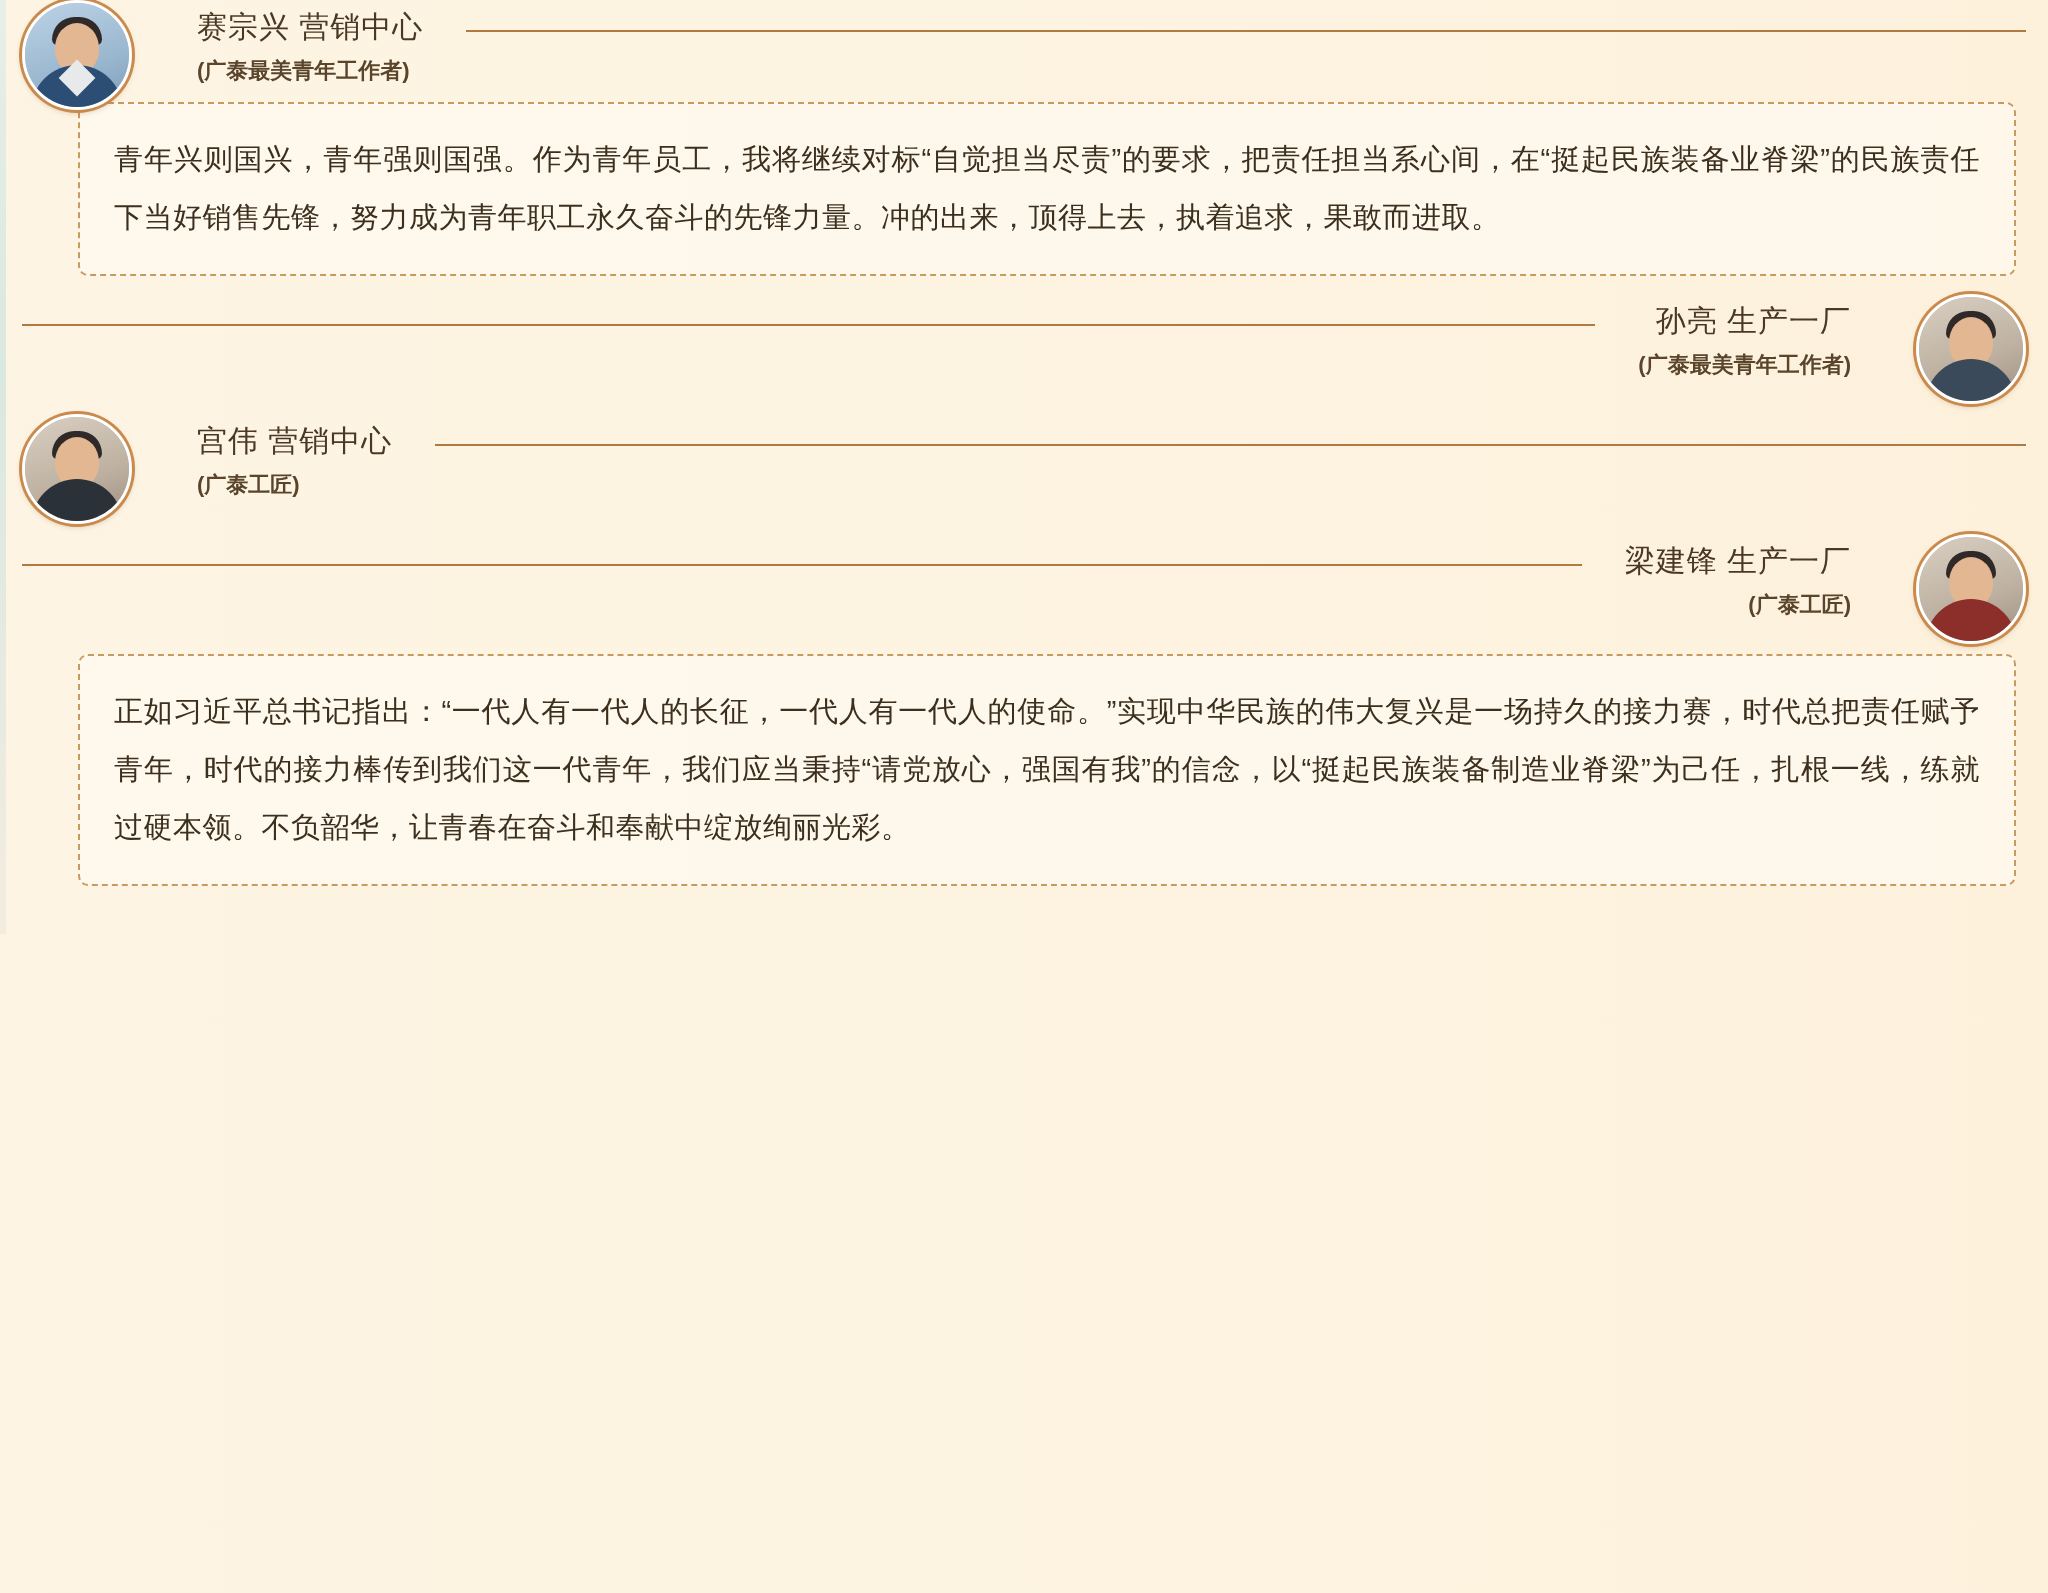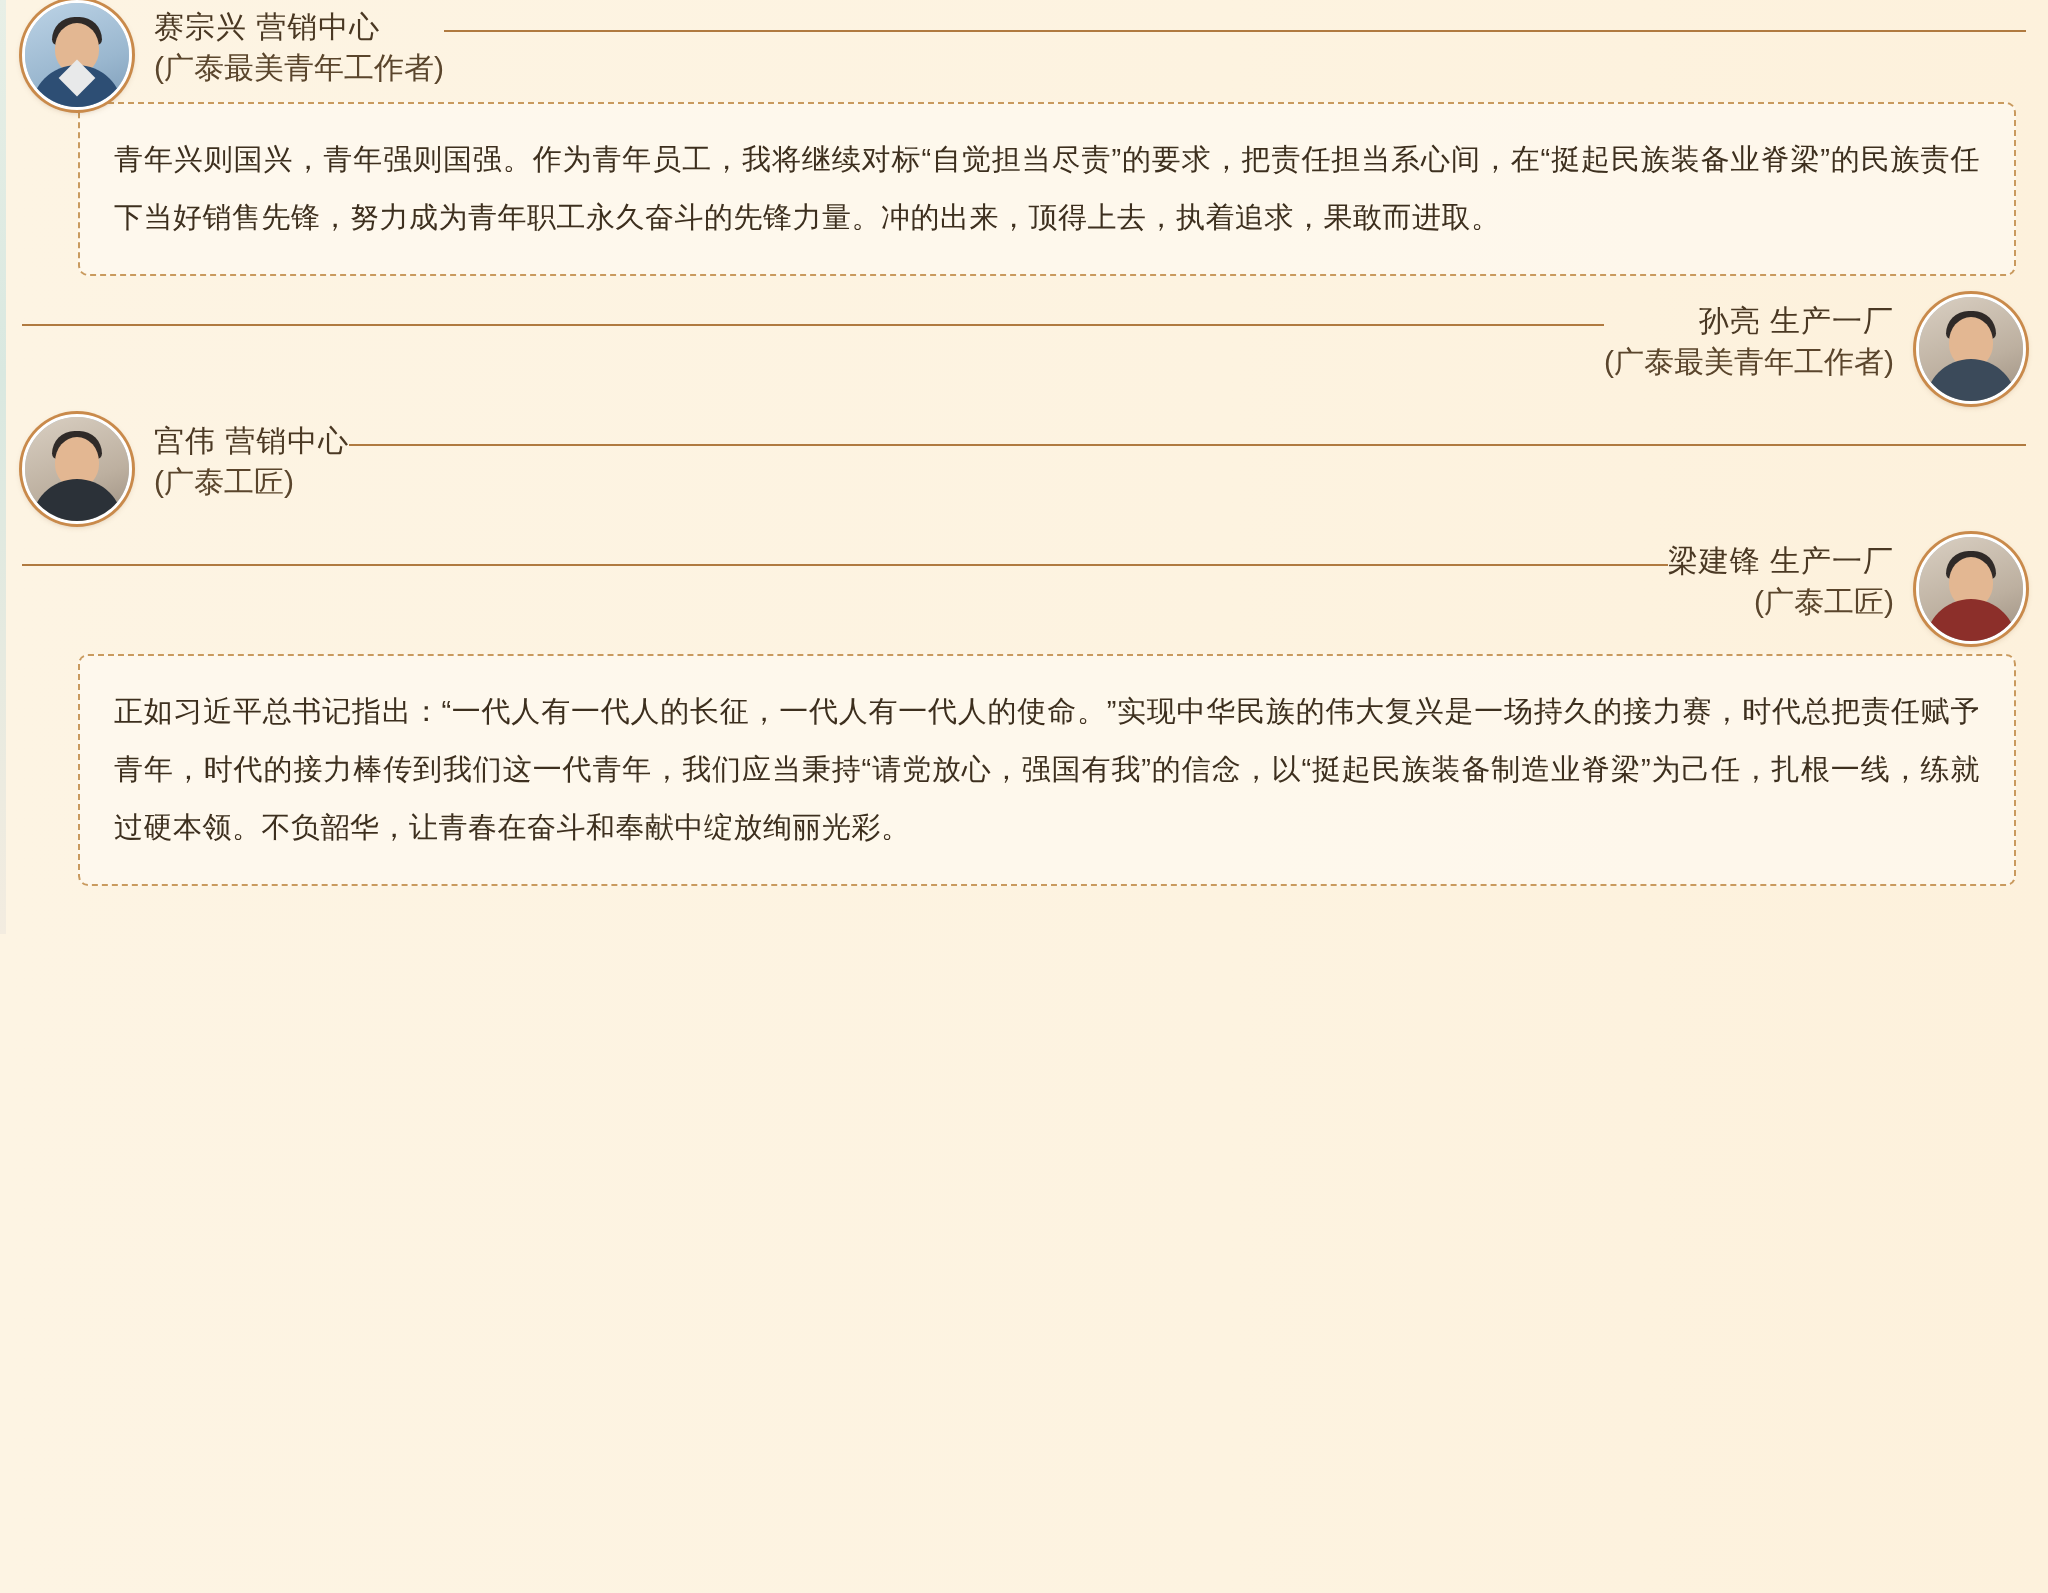--- a/index.html
+++ b/index.html
@@ -120,25 +120,26 @@
     text-align: right;
   }
   .nameline {
     font-size: 30px;
     color: #4a3823;
     letter-spacing: 1px;
     white-space: nowrap;
     line-height: 1.25;
   }
   .subline {
-    font-size: 30px;
+    font-size: 22px;
     color: #5a452c;
-    margin-top: 4px;
+    margin-top: 12px;
     white-space: nowrap;
     line-height: 1.2;
+    font-weight: bold;
   }
   .rule {
     flex: 1 1 auto;
     height: 0;
     border-top: 2px solid #b07a40;
     margin-top: 30px;
     min-width: 40px;
   }
   .head.right .rule {
     order: -1;
@@ -156,21 +157,21 @@
     margin: 0;
     font-size: 29px;
     line-height: 2.0;
     color: #3d2f1e;
     text-align: justify;
     text-justify: inter-ideograph;
     letter-spacing: .5px;
   }
 
   
-  .entry .head { margin-bottom: -10px; }
+  .entry .head { margin-bottom: -10px; gap: 43px; }
   .entry.l .quote { margin-left: 56px; margin-right: 10px; }
   .entry.r .quote { margin-left: 10px; margin-right: 56px; }
   .entry.l .head { margin-left: 0; }
   .entry.r .head { margin-right: 0; }
 </style>
 </head>
 <body>
 
 <div class="page">
   <div class="left-edge"></div>

